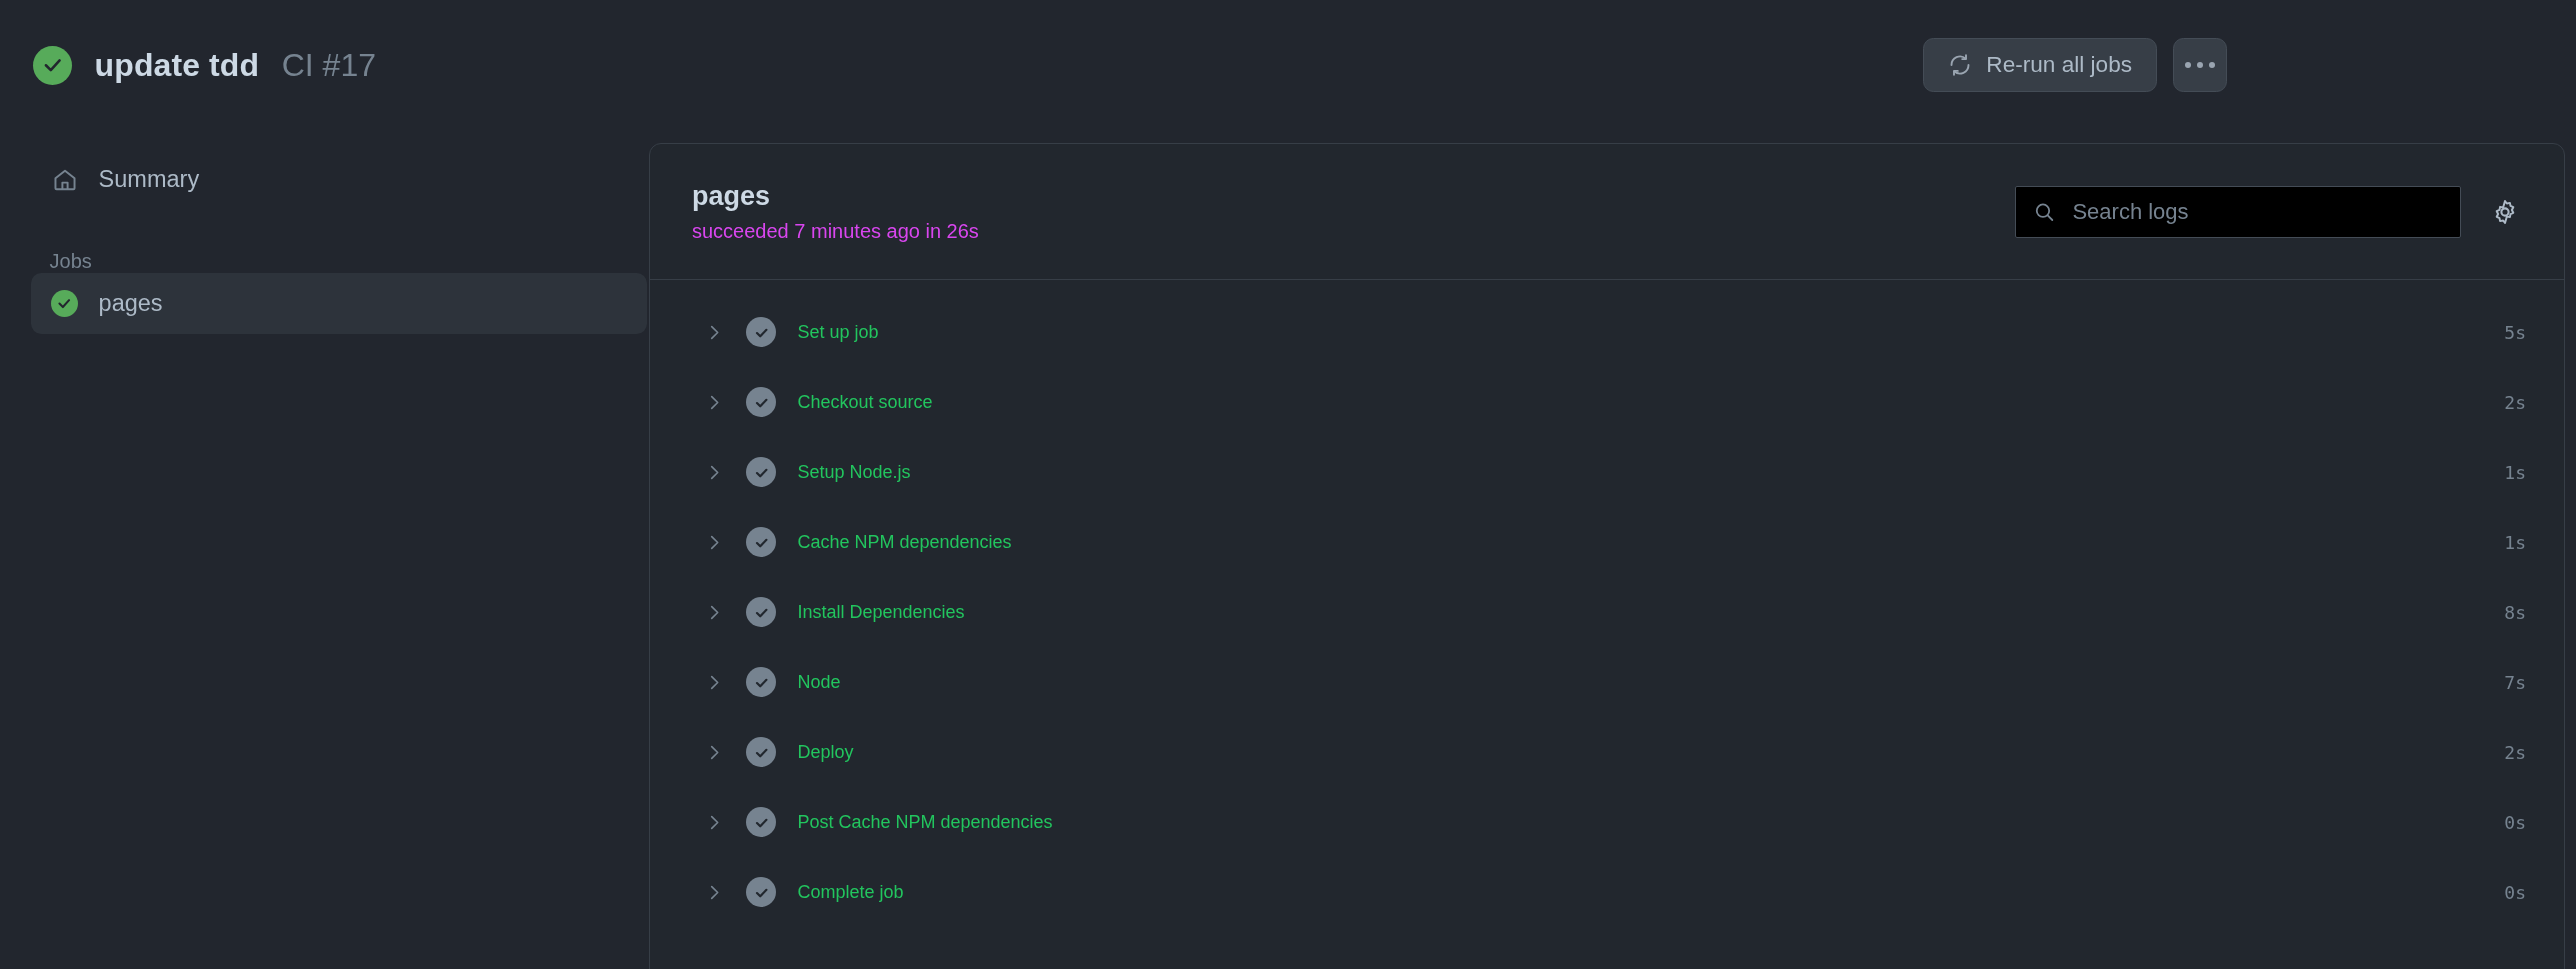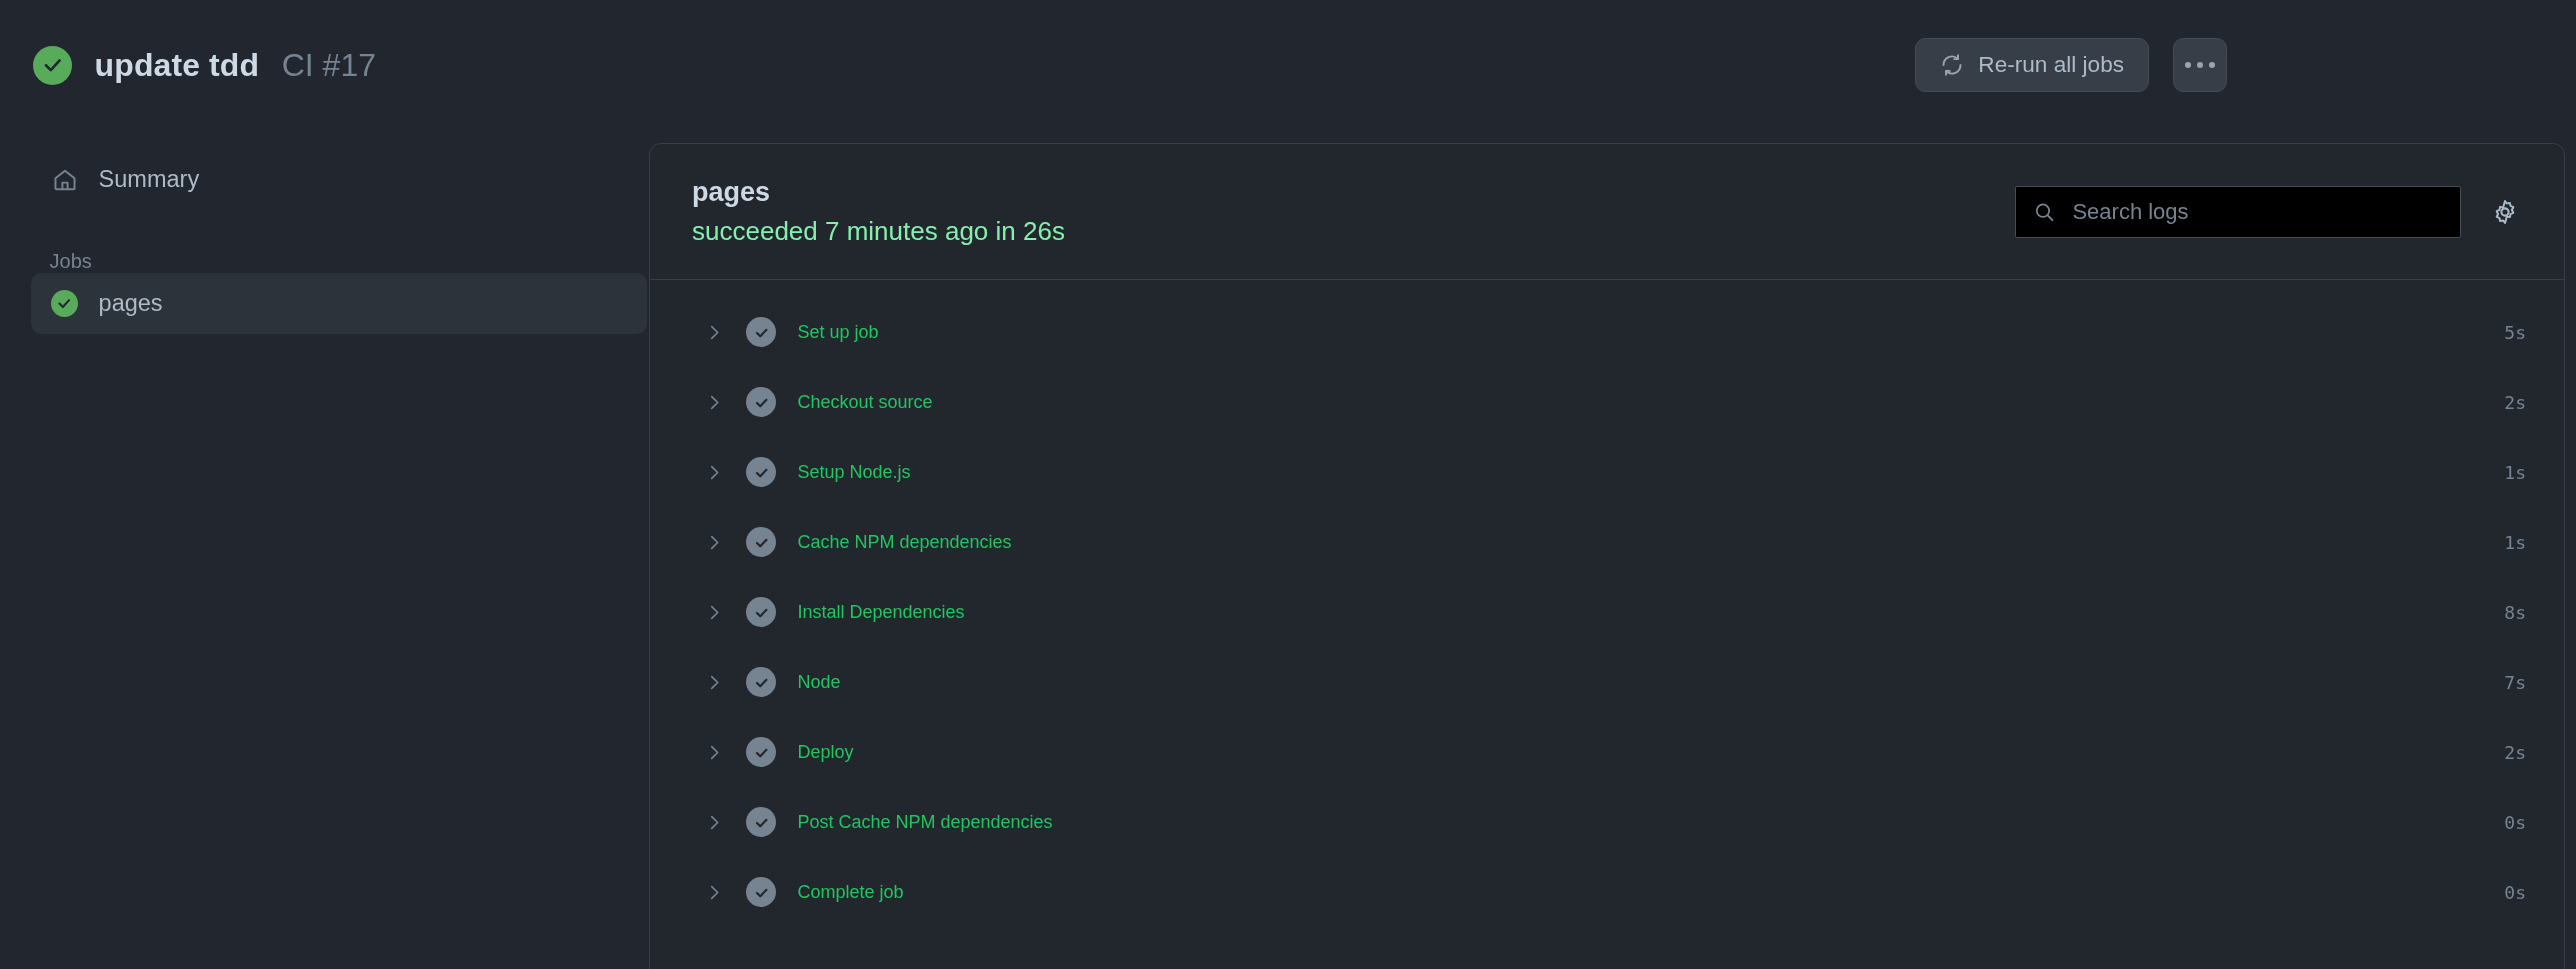--- a/index.html
+++ b/index.html
@@ -57,21 +57,21 @@
   .run-subtitle {
     font-size: 32px;
     font-weight: normal;
     color: #768390;
     white-space: nowrap;
   }
 
   .topbar-right {
     display: flex;
     align-items: flex-start;
-    gap: 24px;
+    gap: 16px;
     flex: none;
   }
 
   .btn {
     background: #373e47;
     border: 0.9px solid #444c56;
     border-radius: 10.4px;
     color: #adbac7;
     height: 54px;
     display: flex;
@@ -153,22 +153,22 @@
     border-bottom: 0.9px solid #373e47;
   }
   .panel-header-text { flex: 1; min-width: 0; }
   .panel-title {
     font-size: 27px;
     font-weight: bold;
     color: #cdd9e5;
     line-height: 1.25;
   }
   .panel-subtitle {
-    font-size: 26px;
-    color: #86efac;
+    font-size: 20px;
+    color: #d946ef;
     margin-top: 6px;
   }
 
   .search-wrap {
     position: relative;
     width: 446px;
     flex: none;
   }
   .search-input {
     width: 100%;

